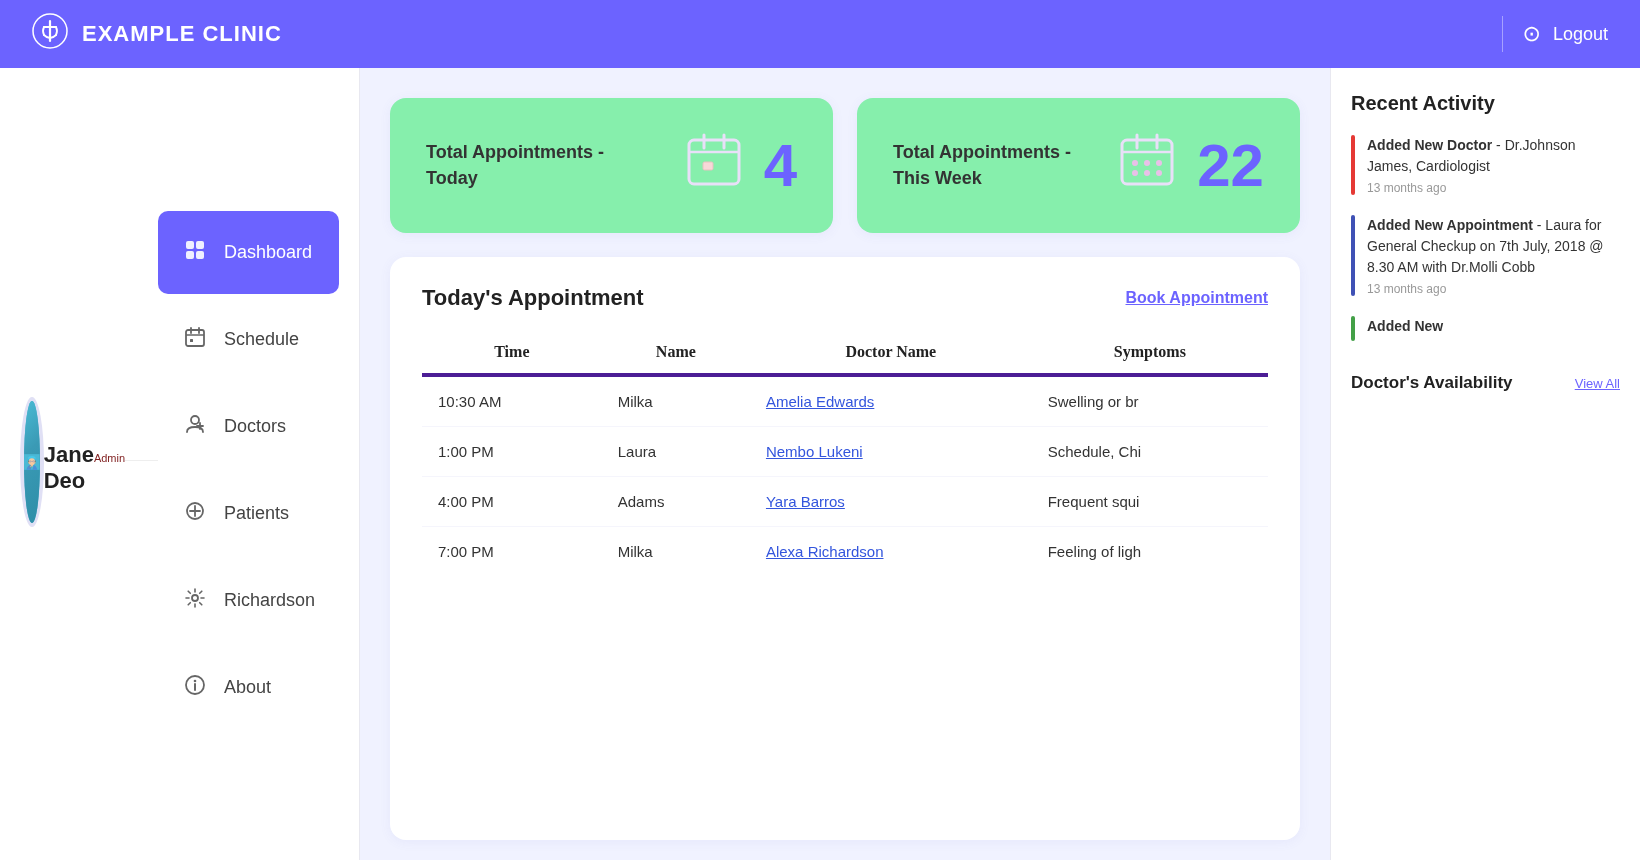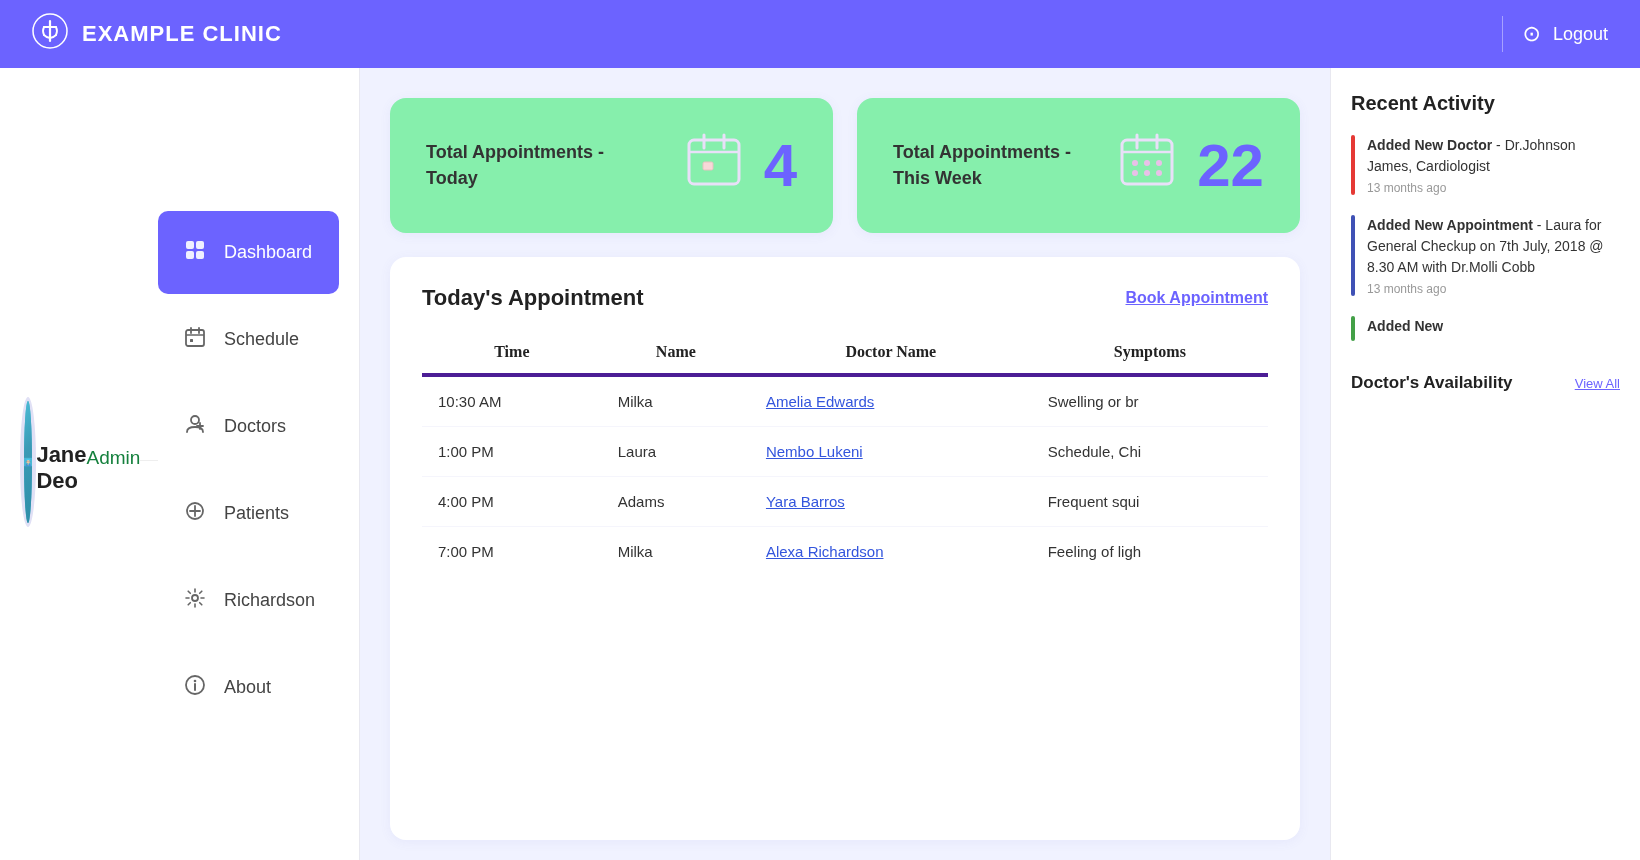--- a/index.html
+++ b/index.html
@@ -86,22 +86,22 @@
       width: 130px;
       height: 130px;
     }
     .user-name {
       font-size: 22px;
       font-weight: 700;
       color: #222;
       margin-bottom: 4px;
     }
     .user-role {
-      font-size: 19px;
-      color: #15803d;
+      font-size: 11px;
+      color: #7f1d1d;
       margin-bottom: 24px;
     }
     .sidebar-divider {
       width: 80%;
       height: 1px;
       background: #eee;
       margin-bottom: 20px;
     }
     .nav-menu {
       width: 100%;

